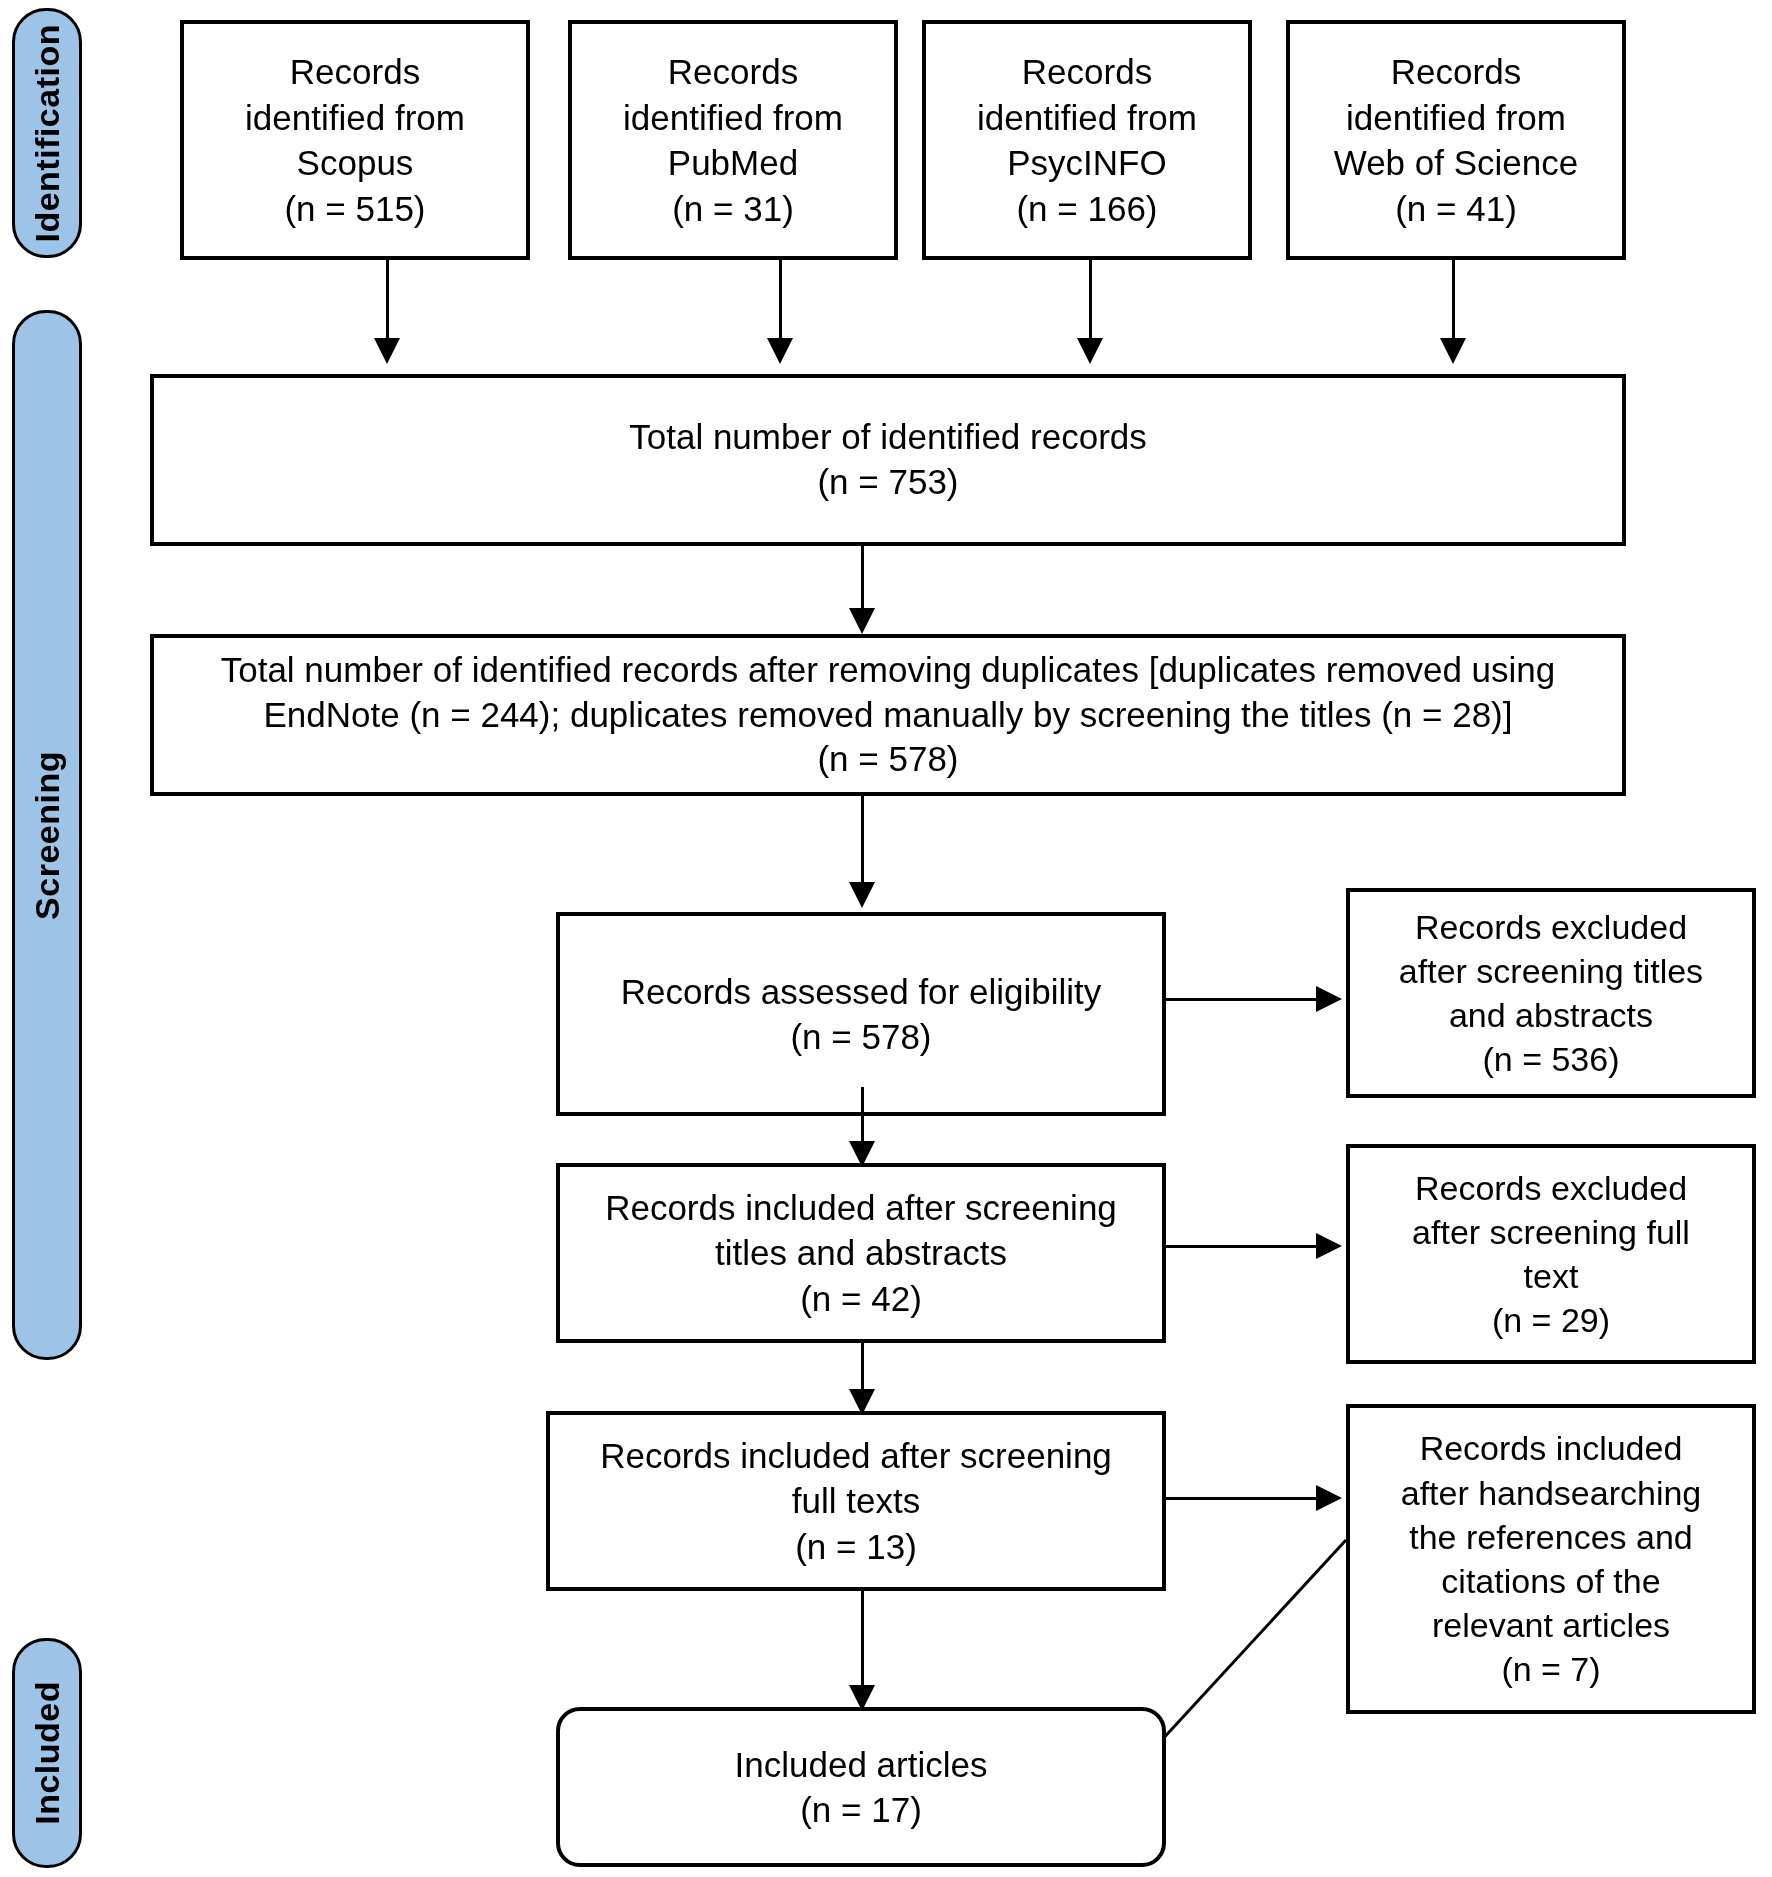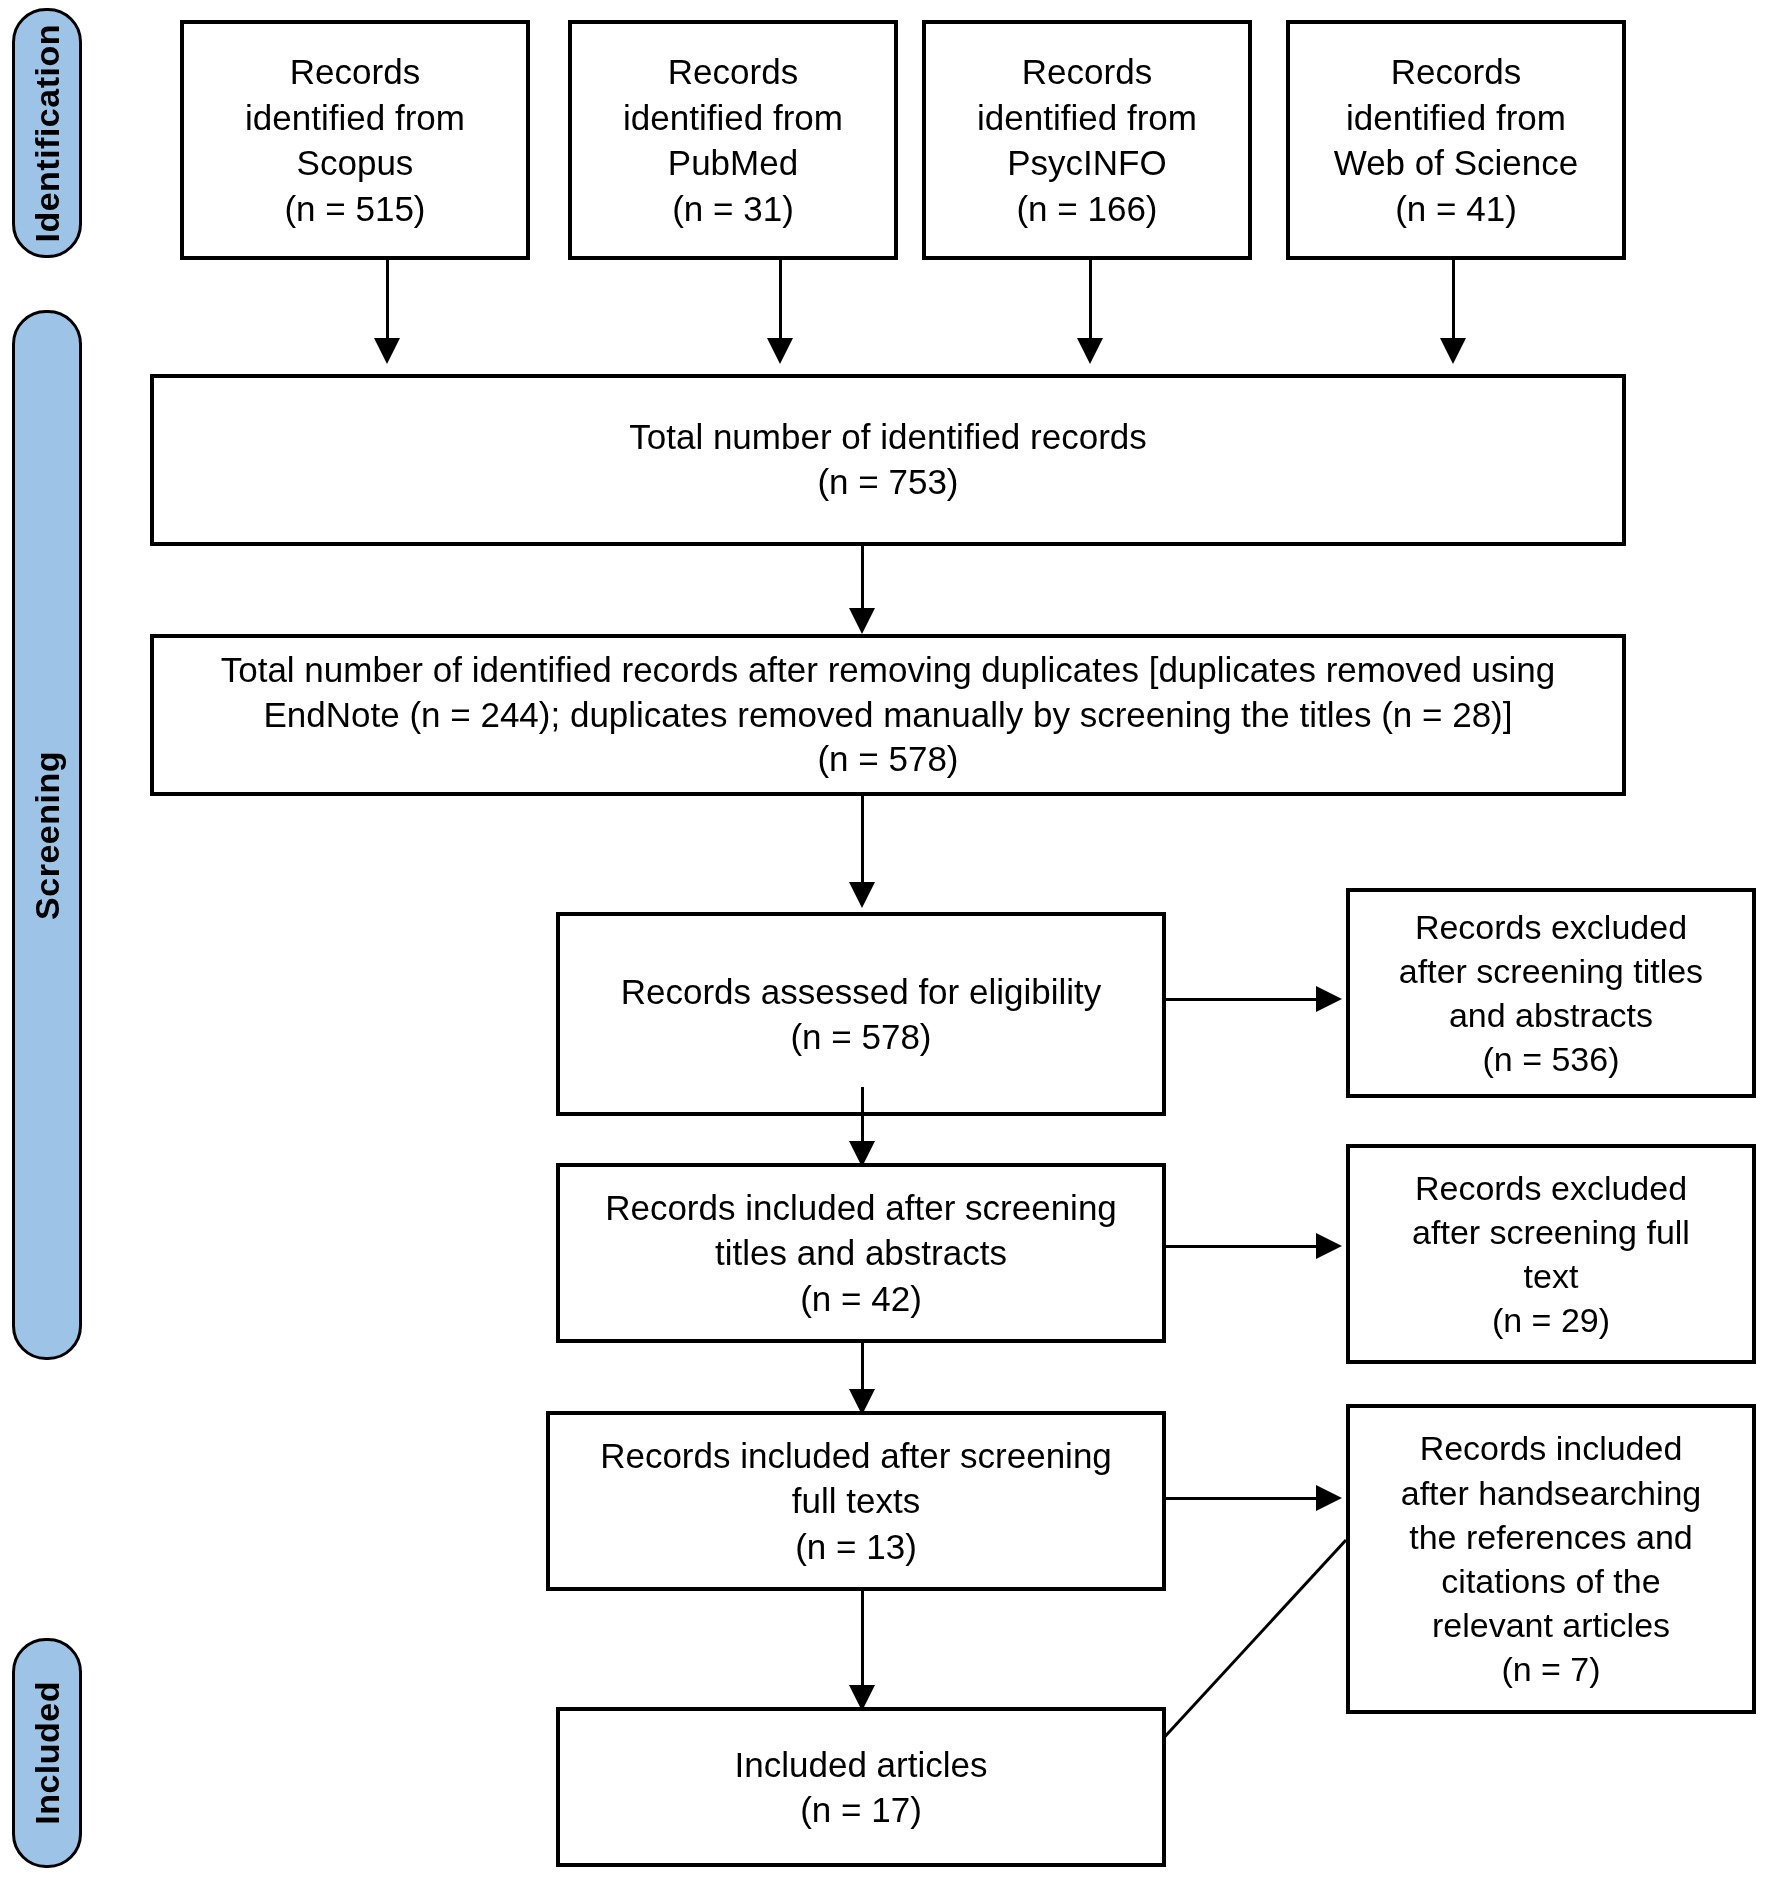--- a/index.html
+++ b/index.html
@@ -217,18 +217,18 @@
   </div>
 
   <div class="conn v-line" style="left:861px; top:1591px; width:3px; height:98px;"></div>
   <div class="arrow-down" style="left:849px; top:1685px;"></div>
 
   <svg class="diag-svg" style="left:1100px; top:1540px; width:260px; height:250px;" viewBox="0 0 260 250">
     <line x1="246" y1="0" x2="36" y2="228" stroke="#000000" stroke-width="3"></line>
     <polygon points="36,236 58,204 14,206" fill="#000000"></polygon>
   </svg>
 
-  <div class="node" style="left:556px; top:1707px; width:610px; height:160px;">
+  <div class="node" style="left:556px; top:1707px; width:610px; height:160px;border-radius:24px;">
     <div class="node-text">Included articles
 (n = 17)</div>
   </div>
 
 </div>
 
 </body></html>

